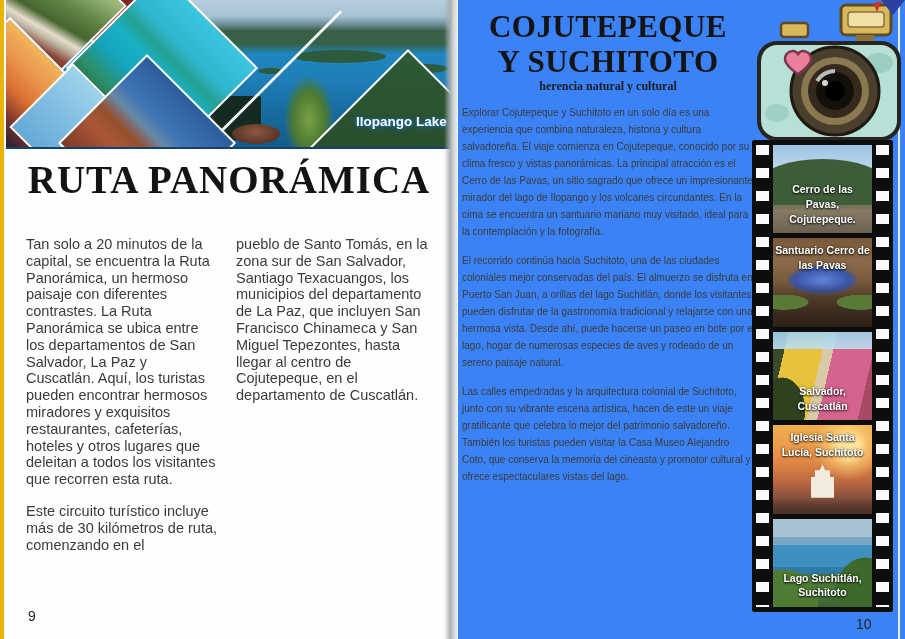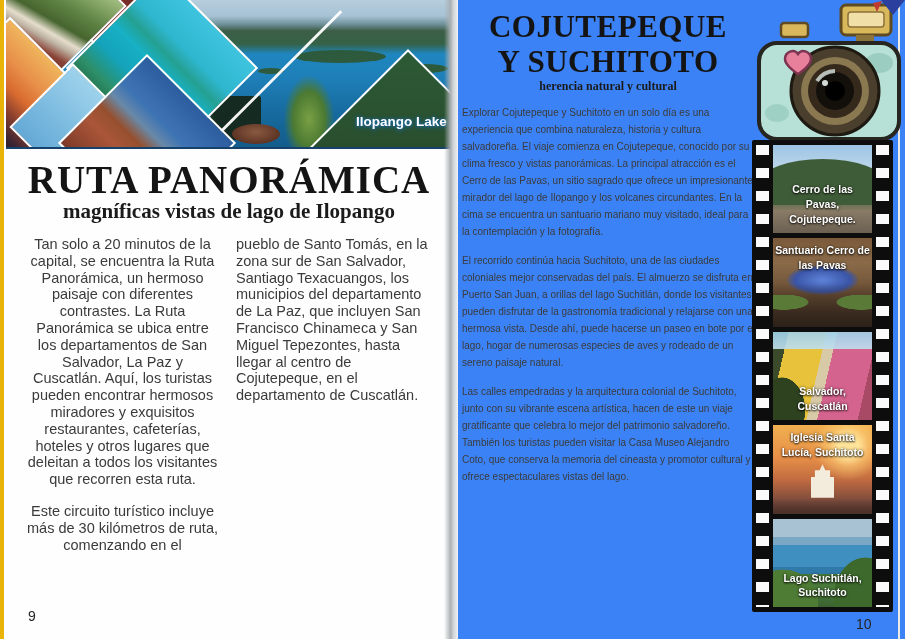--- a/index.html
+++ b/index.html
@@ -35,21 +35,21 @@
   .hero-label{position:absolute;left:350px;top:114px;font-weight:bold;font-size:13.5px;color:#ffffff;
     text-shadow:0 1px 5px #1a6ab0,0 0 3px #1a6ab0;}
 
   .lp-title{position:absolute;top:160px;left:0;width:450px;text-align:center;
     font-family:"Liberation Serif", serif;font-weight:bold;font-size:39px;letter-spacing:1px;color:#141414;line-height:1;}
   .lp-sub{position:absolute;top:201px;left:0;width:450px;text-align:center;
     font-family:"Liberation Serif", serif;font-weight:bold;font-size:21px;color:#1b1b1b;line-height:1;}
 
   .lp-cols{position:absolute;top:236px;left:22px;width:408px;display:flex;gap:17px;}
   .lp-col{font-size:14.5px;line-height:16.8px;color:#3b3b3b;}
-  .lp-col.c1{width:193px;text-align:center;}
+  .lp-col.c1{width:193px;}
   .lp-col.c2{width:198px;}
   .lp-col p{margin:0;}
   .lp-col p + p{margin-top:15px;}
   .pagenum{font-size:14px;color:#242424;}
   .pagenum-left{position:absolute;left:24px;bottom:15px;}
 
   
   .seam{position:absolute;left:444px;top:0;width:16px;height:639px;
     background:linear-gradient(to right,rgba(200,200,200,0) 0%,#aab0b3 42%,#cfd3d5 58%,rgba(235,235,235,0) 100%);}
 
@@ -132,21 +132,20 @@
       <div class="dia d2"></div>
       <div class="dia d1"></div>
       <div class="dia d3"></div>
       <div class="dia d4"></div>
       <div class="dia d5"></div>
       <div class="dia d6"></div>
       <div class="hero-label">Ilopango Lake</div>
     </div>
 
     <div class="lp-title">RUTA PANORÁMICA</div>
-    <div class="lp-sub">magníficas vistas de lago de Ilopango</div>
 
     <div class="lp-cols">
       <div class="lp-col c1">
         <p>Tan solo a 20 minutos de la capital, se encuentra la Ruta Panorámica, un hermoso paisaje con diferentes contrastes. La Ruta Panorámica se ubica entre los departamentos de San Salvador, La Paz y Cuscatlán. Aquí, los turistas pueden encontrar hermosos miradores y exquisitos restaurantes, cafeterías, hoteles y otros lugares que deleitan a todos los visitantes que recorren esta ruta.</p>
         <p>Este circuito turístico incluye más de 30 kilómetros de ruta, comenzando en el</p>
       </div>
       <div class="lp-col c2">
         <p>pueblo de Santo Tomás, en la zona sur de San Salvador, Santiago Texacuangos, los municipios del departamento de La Paz, que incluyen San Francisco Chinameca y San Miguel Tepezontes, hasta llegar al centro de Cojutepeque, en el departamento de Cuscatlán.</p>
       </div>
     </div>

